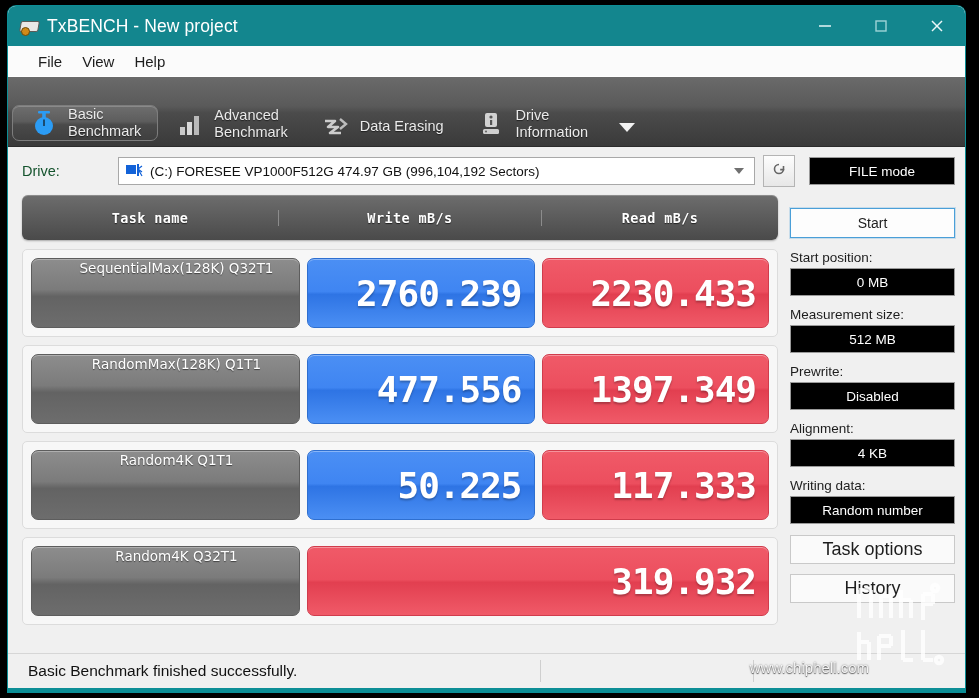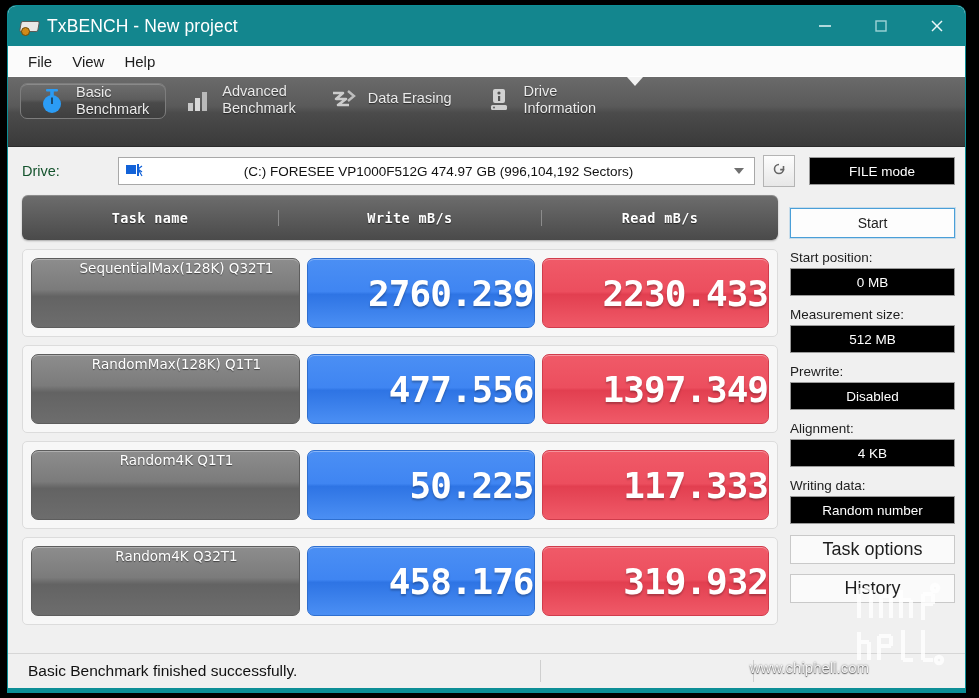--- a/index.html
+++ b/index.html
@@ -74,36 +74,36 @@
     font-size: 15px;
   }
   .wbtn svg { display: block; }
 
   
   #menubar {
     height: 30px;
     background: #fbfbfb;
     display: flex;
     align-items: center;
-    padding-left: 10px;
+    padding-left: 20px;
     border-bottom: 1px solid #ffffff;
   }
   .menu-item {
     font-size: 15px;
     color: #1d1d1d;
     padding: 3px 10px;
   }
 
   
   #tabbar {
     height: 69px;
     background: linear-gradient(to bottom, #6a6a6a 0%, #5a5a5a 42%, #4b4b4b 52%, #3a3a3a 100%);
     display: flex;
-    align-items: flex-start;
-    padding-left: 12px;
+    align-items: flex-end;
+    padding-left: 4px;
     position: relative;
     border-bottom: 1px solid #2c2c2c;
   }
   .tab {
     display: flex;
     align-items: center;
     gap: 9px;
     padding: 0 16px;
     margin: 6px 0 5px 0;
     position: relative;
@@ -167,21 +167,20 @@
     gap: 7px;
     min-width: 0;
   }
   #drive-combo .drive-icon { width: 17px; height: 14px; flex: none; }
   #drive-text {
     font-size: 13.5px;
     color: #111;
     white-space: nowrap;
     overflow: hidden;
     flex: 1;
-    text-align: center;
   }
   #drive-combo .chev {
     width: 0; height: 0;
     border-left: 5px solid transparent;
     border-right: 5px solid transparent;
     border-top: 6px solid #707070;
     margin-right: 4px;
     flex: none;
   }
   #refresh-btn {
@@ -264,20 +263,21 @@
     line-height: 18px;
     text-shadow: 0 1px 1px rgba(0,0,0,.5);
   }
   .val-cell {
     height: 68px;
     flex: 1;
     border-radius: 7px;
     display: flex;
     align-items: center;
     justify-content: flex-end;
+    padding-right: 12px;
     box-shadow: inset 0 1px 0 rgba(255,255,255,.35);
   }
   .val-cell.read {
     background: linear-gradient(to bottom,#4b8ff4 0%,#3f85f2 48%,#2e74e4 52%,#4b8ff4 100%);
     border: 1px solid #2e6fd0;
   }
   .val-cell.write {
     background: linear-gradient(to bottom,#f05a68 0%,#ec4e5e 48%,#e23f50 52%,#f05a68 100%);
     border: 1px solid #d03c4c;
   }
@@ -547,23 +547,20 @@
         </div>
         <div class="val-cell write">
           <span class="val-text">117.333</span>
         </div>
       </div>
 
       <div class="res-row">
         <div class="task-cell">
           <span class="task-line">Random</span>
           <span class="task-line">4K Q32T1</span>
-        </div>
-        <div class="val-cell read">
-          <span class="val-text">458.176</span>
         </div>
         <div class="val-cell write">
           <span class="val-text">319.932</span>
         </div>
       </div>
 
     </div>
 
     <div id="sidebar">
       <div id="start-btn">Start</div>

